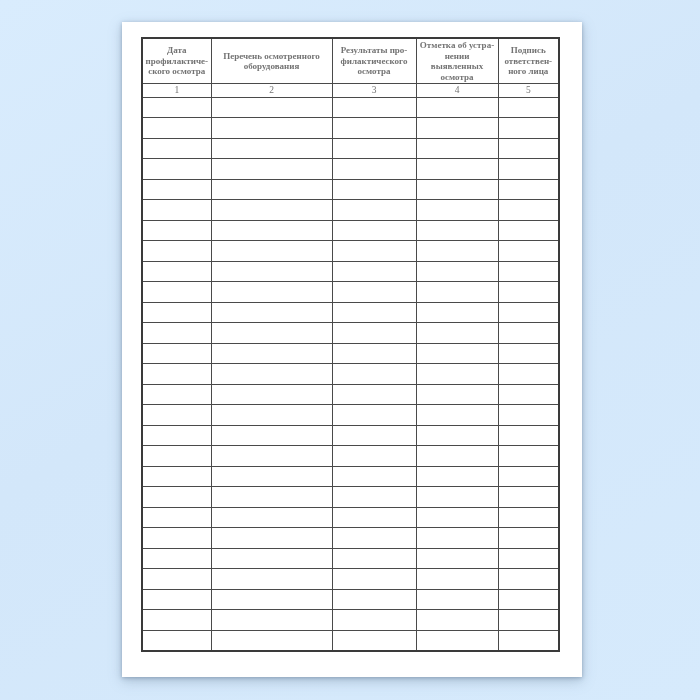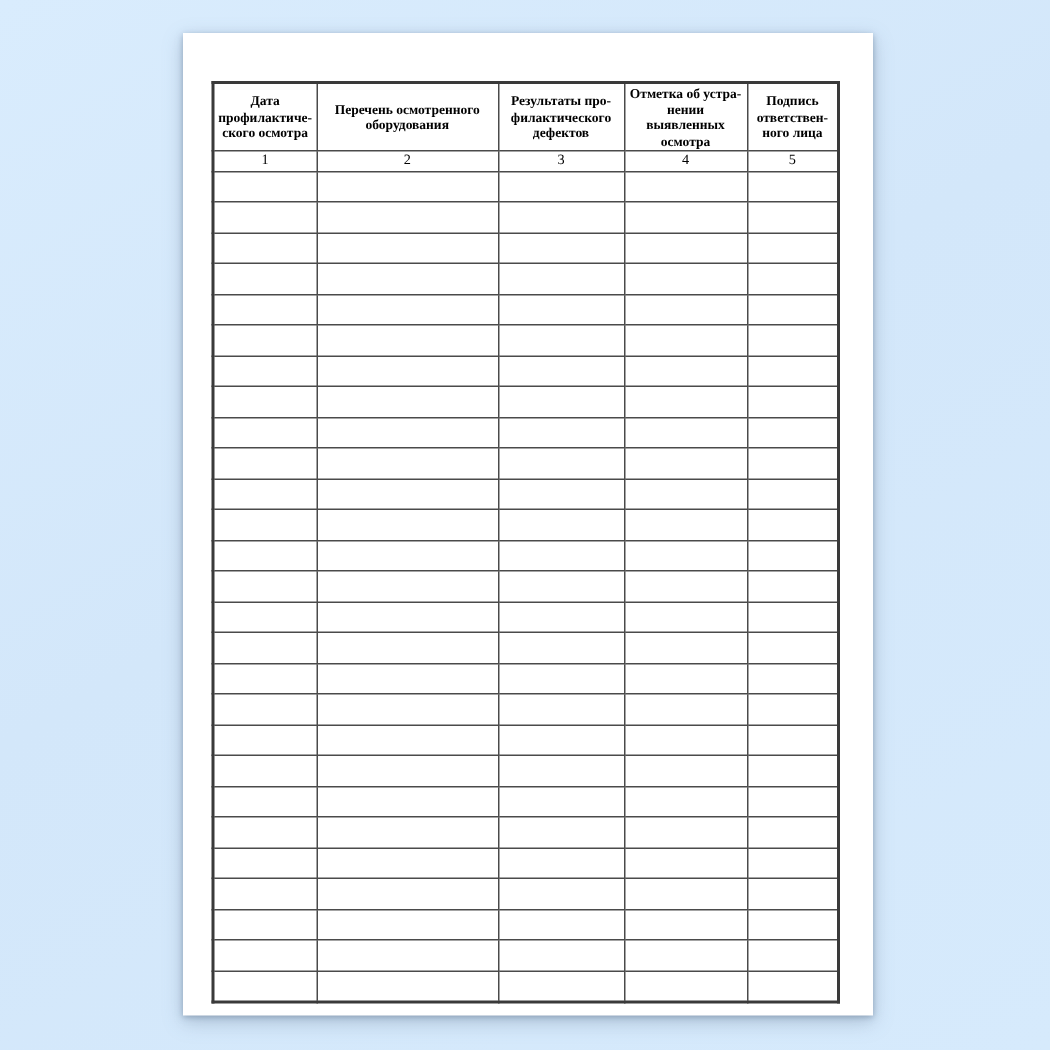--- a/index.html
+++ b/index.html
@@ -20,25 +20,25 @@
     top: 22px;
     width: 460px;
     height: 655px;
     background: #ffffff;
     box-shadow: 0 1px 4px rgba(100, 122, 148, 0.55),
                 0 4px 12px rgba(100, 122, 148, 0.35);
   }
   table.log {
     position: absolute;
     left: 19px;
-    top: 32px;
+    top: 15px;
     width: 417px;
     border-collapse: collapse;
     table-layout: fixed;
-    color: #000000;
+    color: #737373;
   }
   table.log col.c1 { width: 69px; }
   table.log col.c2 { width: 121px; }
   table.log col.c3 { width: 84px; }
   table.log col.c4 { width: 82px; }
   table.log col.c5 { width: 61px; }
   table.log th, table.log td {
     border: 1.5px solid #4a4a4a;
     padding: 0;
     overflow: hidden;
@@ -80,21 +80,21 @@
       </colgroup>
       <thead>
         <tr class="header-row">
             <th>Дата
 профилактиче-
 ского осмотра</th>
             <th>Перечень осмотренного
 оборудования</th>
             <th>Результаты про-
 филактического
-дефектов</th>
+осмотра</th>
             <th>Отметка об устра-
 нении выявленных
 осмотра</th>
             <th>Подпись
 ответствен-
 ного лица</th>
           </tr>
         <tr class="number-row">
             <td>1</td>
             <td>2</td>

